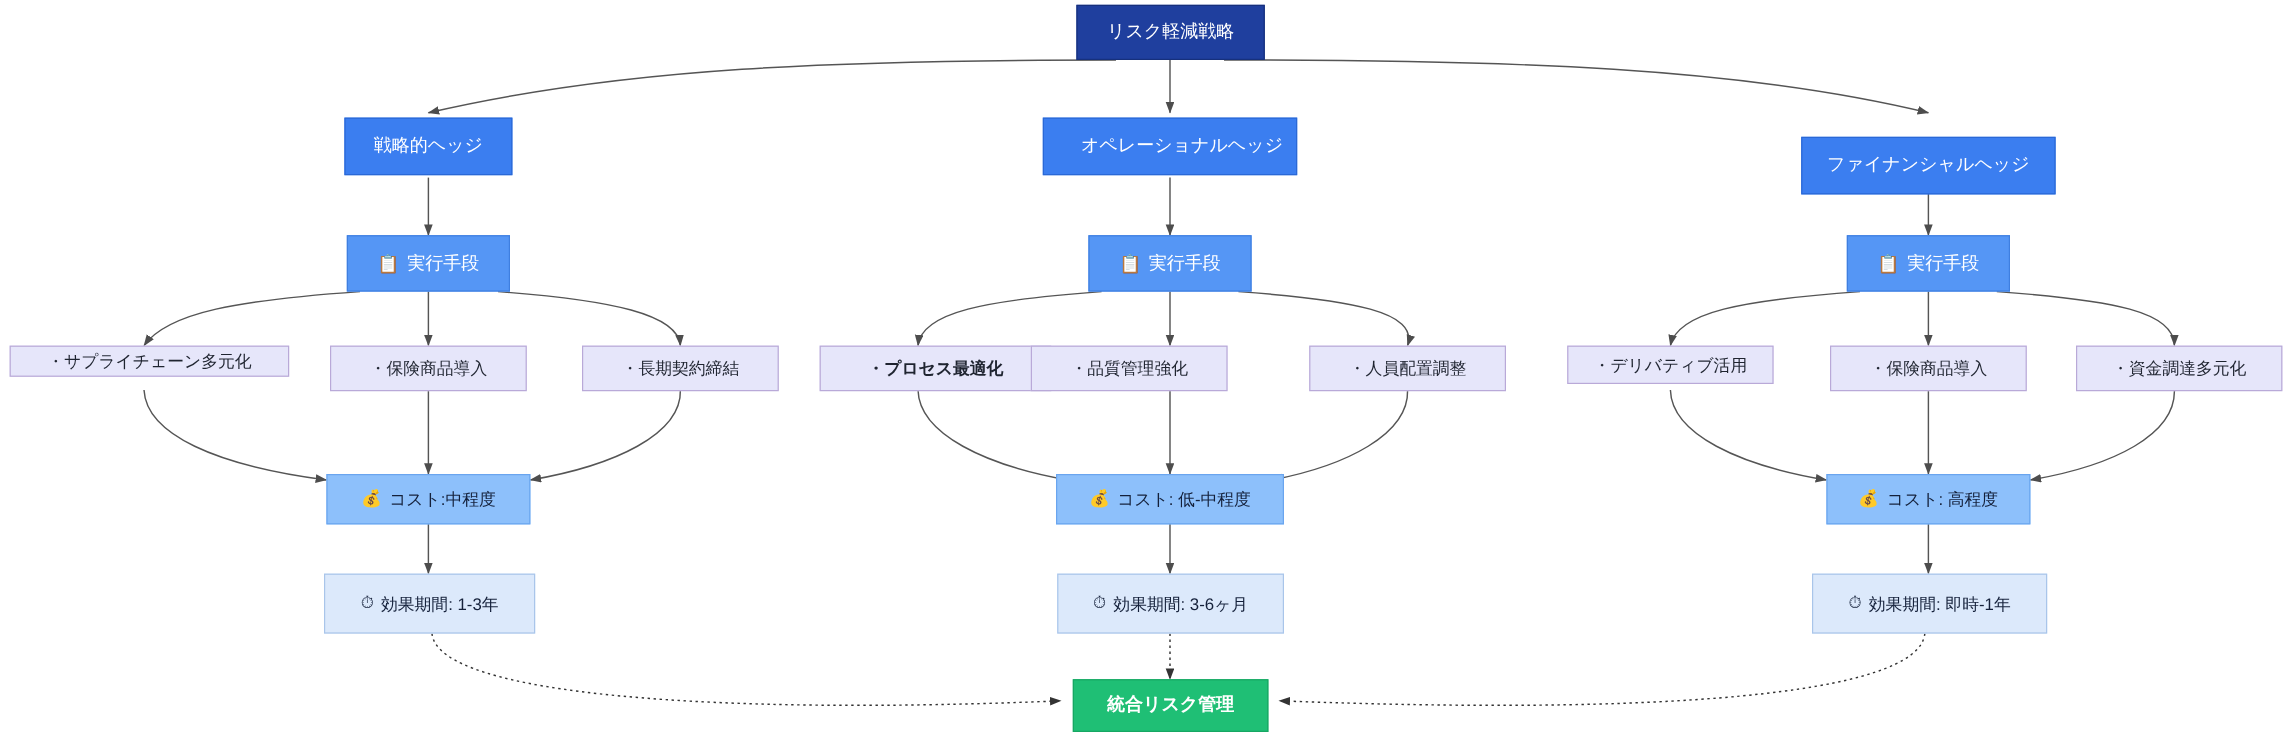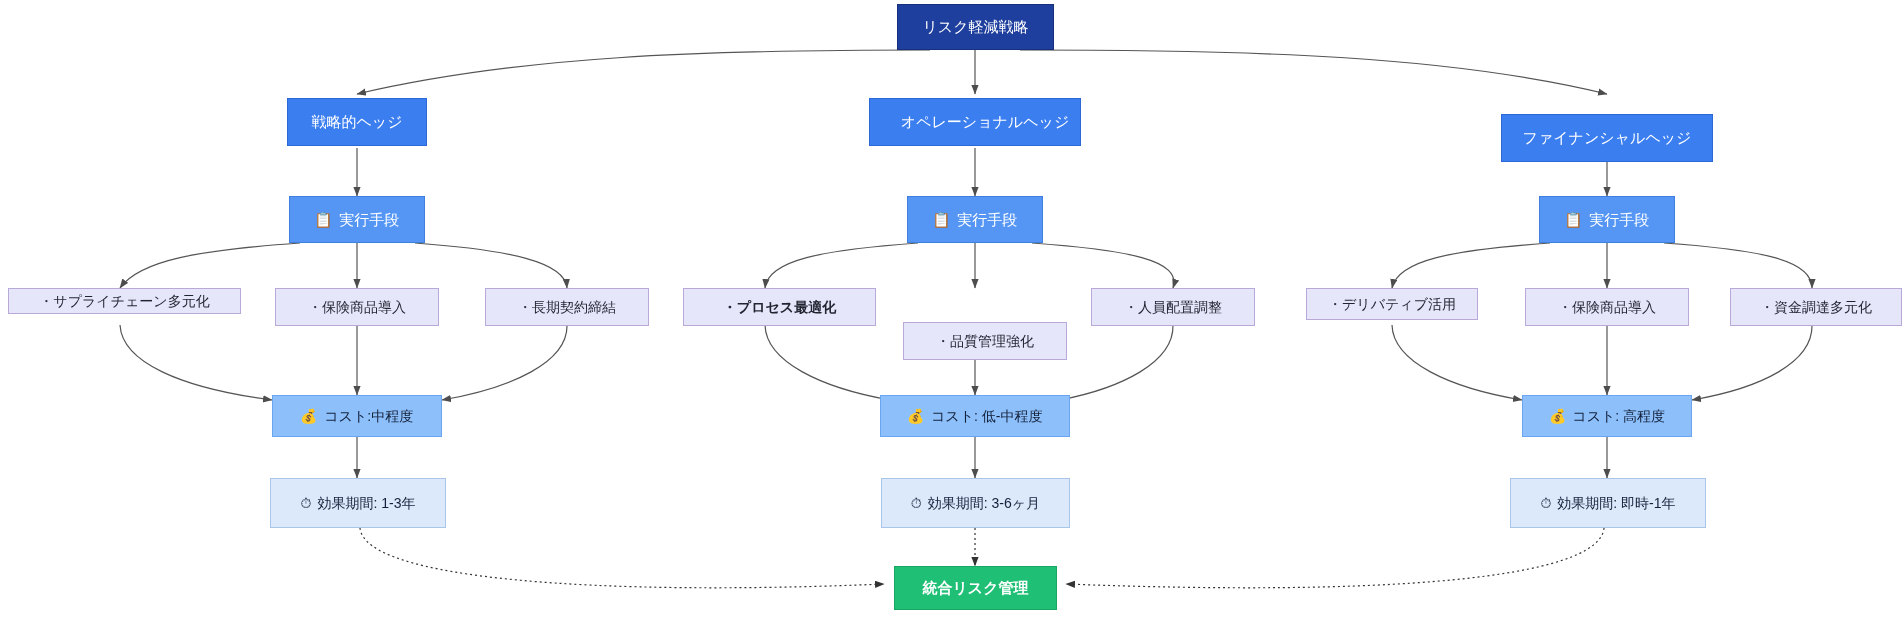--- a/index.html
+++ b/index.html
@@ -191,21 +191,21 @@
   <div class="node n-leaf" style="left:275px; top:288px; width:164px; height:38px;">
     <span class="node-label">・保険商品導入</span>
   </div>
   <div class="node n-leaf" style="left:485px; top:288px; width:164px; height:38px;">
     <span class="node-label">・長期契約締結</span>
   </div>
 
   <div class="node n-leaf" style="left:683px; top:288px; width:193px; height:38px;font-weight:bold;">
     <span class="node-label">・プロセス最適化</span>
   </div>
-  <div class="node n-leaf" style="left:903px; top:288px; width:164px; height:38px;margin-top:34px;">
+  <div class="node n-leaf" style="left:859px; top:288px; width:164px; height:38px;">
     <span class="node-label">・品質管理強化</span>
   </div>
   <div class="node n-leaf" style="left:1091px; top:288px; width:164px; height:38px;">
     <span class="node-label">・人員配置調整</span>
   </div>
 
   <div class="node n-leaf" style="left:1306px; top:288px; width:172px; height:32px;">
     <span class="node-label">・デリバティブ活用</span>
   </div>
   <div class="node n-leaf" style="left:1525px; top:288px; width:164px; height:38px;">

